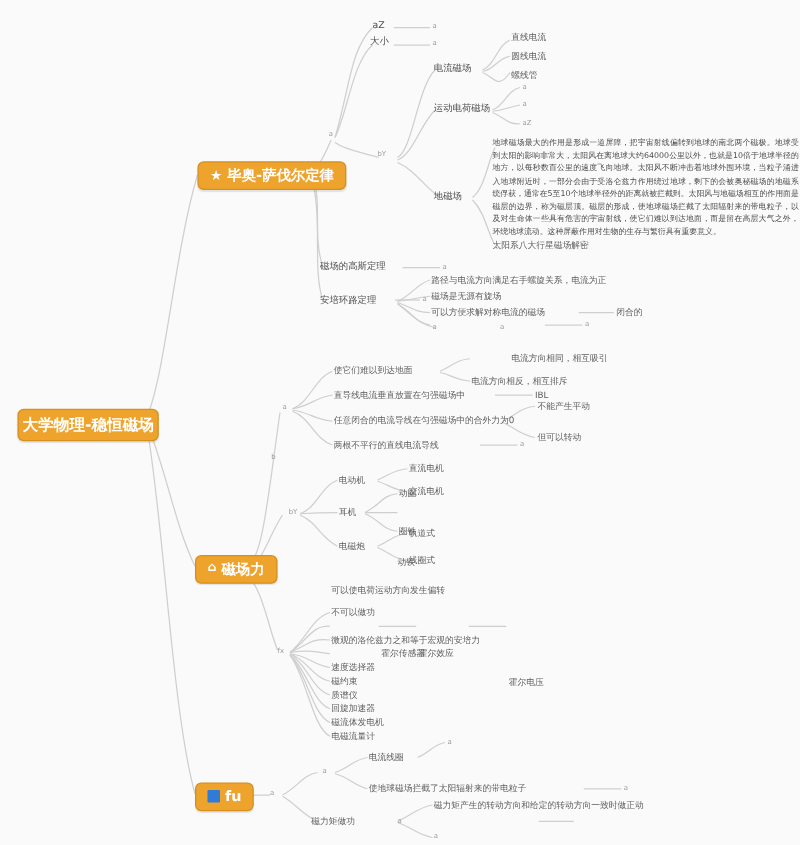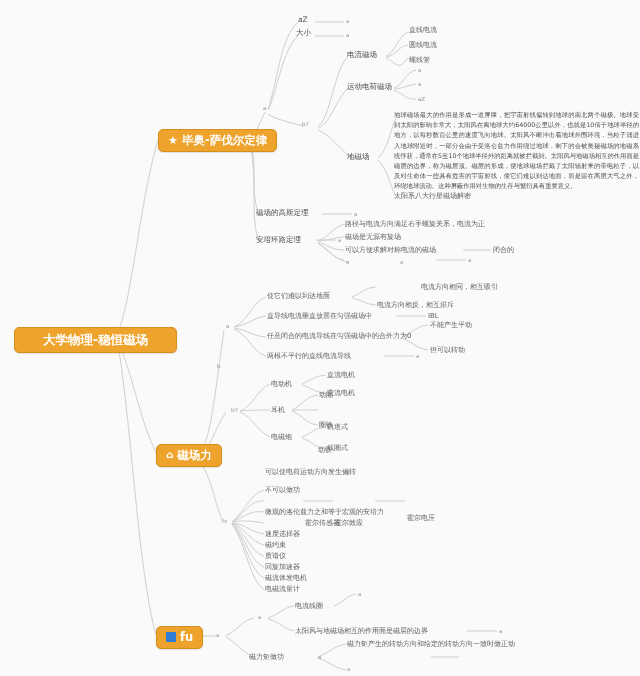--- a/index.html
+++ b/index.html
@@ -21,21 +21,21 @@
     border:1px solid #d68f1d;
     border-radius:5px;
     color:#ffffff;
     font-size:11.5px;
     font-weight:bold;
     padding:4px 9px;
     display:flex;align-items:center;gap:4px;
     box-shadow:0 1px 1px rgba(0,0,0,.10);
     line-height:1.1;
   }
-  .box.root{font-size:12.5px;padding:5px 28px;}
+  .box.root{font-size:12.5px;padding:5px 3px;}
   .ico{display:inline-block;line-height:1;}
   .ico-star{color:#ffffff;font-size:11px;}
   .ico-home{color:#ffffff;font-size:10px;}
   .ico-sq{width:10px;height:10px;background:#2f7bd6;display:inline-block;border-radius:1px;}
 
   
   .lbl{
     position:absolute;white-space:nowrap;
     font-size:7.5px;color:#5b5b5b;line-height:1.15;
   }
@@ -227,21 +227,21 @@
       <span>磁场力</span>
     </div>
   </div>
 
   <span class="lbl tiny" style="left:226px;top:323px;">a</span>
   <span class="lbl tiny" style="left:217px;top:363px;">b</span>
   <span class="lbl tiny" style="left:231px;top:407px;">bY</span>
   <span class="lbl tiny" style="left:222px;top:518px;">fx</span>
 
   <span class="lbl l3" style="left:267px;top:292px;">使它们难以到达地面</span>
-  <span class="lbl l3" style="left:377px;top:283px;padding-left:44px;">电流方向相同，相互吸引</span>
+  <span class="lbl l3" style="left:365px;top:283px;padding-left:44px;">电流方向相同，相互吸引</span>
   <span class="lbl l3" style="left:377px;top:301px;">电流方向相反，相互排斥</span>
 
   <span class="lbl l3" style="left:267px;top:312px;">直导线电流垂直放置在匀强磁场中</span>
   <span class="lbl l3" style="left:428px;top:312px;">IBL</span>
 
   <span class="lbl l3" style="left:267px;top:332px;">任意闭合的电流导线在匀强磁场中的合外力为0</span>
   <span class="lbl l3" style="left:430px;top:321px;text-align:center;">不能产生平动</span>
   <span class="lbl l3" style="left:430px;top:346px;">但可以转动</span>
 
   <span class="lbl l3" style="left:267px;top:352px;">两根不平行的直线电流导线</span>
@@ -258,42 +258,42 @@
 
   <span class="lbl l3" style="left:271px;top:433px;">电磁炮</span>
   <span class="lbl l3" style="left:327px;top:423px;">轨道式</span>
   <span class="lbl l3" style="left:327px;top:444px;">线圈式</span>
 
   <span class="lbl l3" style="left:265px;top:486px;">不可以做功</span>
   <span class="lbl l3" style="left:265px;top:468px;">可以使电荷运动方向发生偏转</span>
   <span class="lbl l3" style="left:265px;top:508px;">微观的洛伦兹力之和等于宏观的安培力</span>
   <span class="lbl l3" style="left:265px;top:519px;margin-left:40px;">霍尔传感器</span>
   <span class="lbl l3" style="left:335px;top:519px;">霍尔效应</span>
-  <span class="lbl l3" style="left:407px;top:514px;text-align:right;">霍尔电压</span>
+  <span class="lbl l3" style="left:407px;top:542px;text-align:right;">霍尔电压</span>
   <span class="lbl l3" style="left:265px;top:530px;">速度选择器</span>
   <span class="lbl l3" style="left:265px;top:541px;">磁约束</span>
   <span class="lbl l3" style="left:265px;top:552px;">质谱仪</span>
   <span class="lbl l3" style="left:265px;top:563px;">回旋加速器</span>
   <span class="lbl l3" style="left:265px;top:574px;">磁流体发电机</span>
   <span class="lbl l3" style="left:265px;top:585px;">电磁流量计</span>
 
   <div class="node" style="left:156px;top:626px;">
     <div class="box">
       <span class="ico ico-sq"></span>
       <span>fu</span>
     </div>
   </div>
 
   <span class="lbl tiny" style="left:216px;top:632px;">a</span>
   <span class="lbl tiny" style="left:258px;top:614px;">a</span>
 
   <span class="lbl l3" style="left:295px;top:602px;text-align:right;">电流线圈</span>
   <span class="lbl tiny" style="left:358px;top:591px;">a</span>
 
-  <span class="lbl l3" style="left:295px;top:627px;">太阳风与地磁场相互的作用面是磁层的边界</span>
+  <span class="lbl l3" style="left:295px;top:627px;">使地球磁场拦截了太阳辐射来的带电粒子</span>
   <span class="lbl tiny" style="left:499px;top:628px;">a</span>
 
   <span class="lbl l3" style="left:249px;top:653px;">磁力矩做功</span>
   <span class="lbl tiny" style="left:318px;top:654px;">a</span>
   <span class="lbl l3" style="left:347px;top:640px;">磁力矩产生的转动方向和给定的转动方向一致时做正动</span>
   <span class="lbl tiny" style="left:347px;top:666px;">a</span>
 
 </div>
 
 </body></html>

